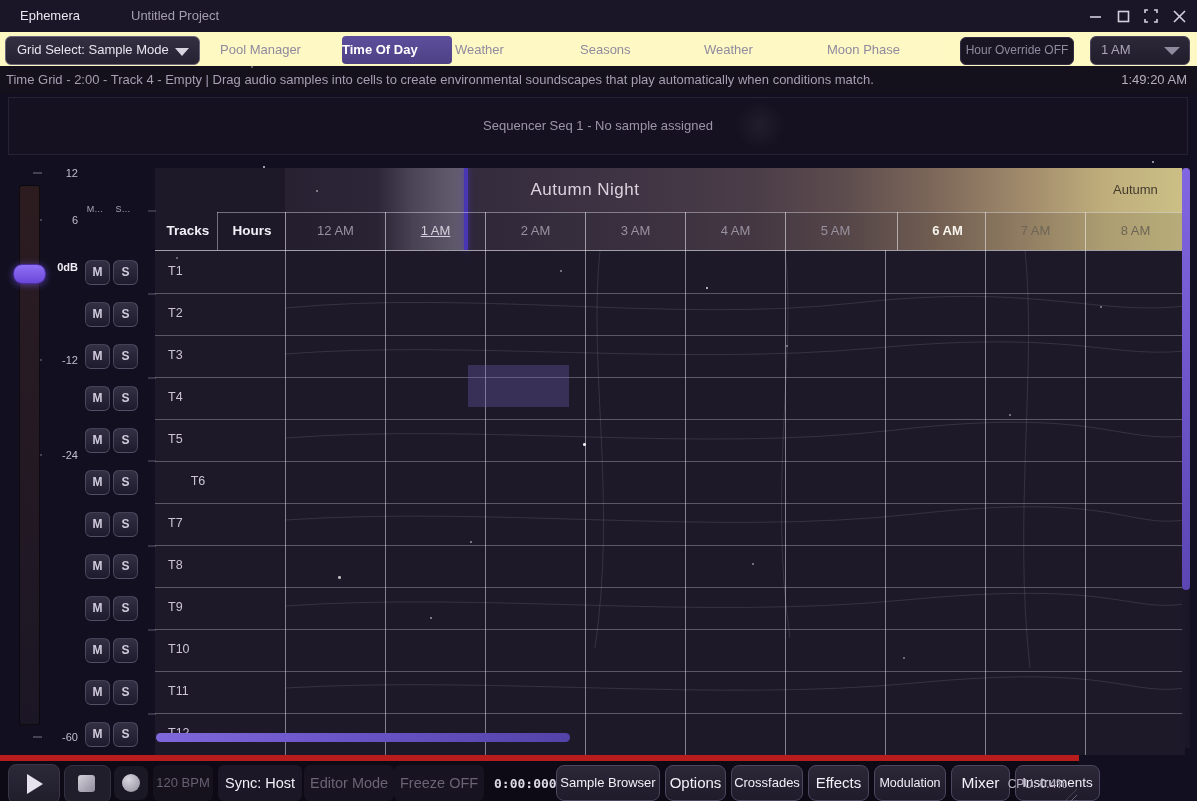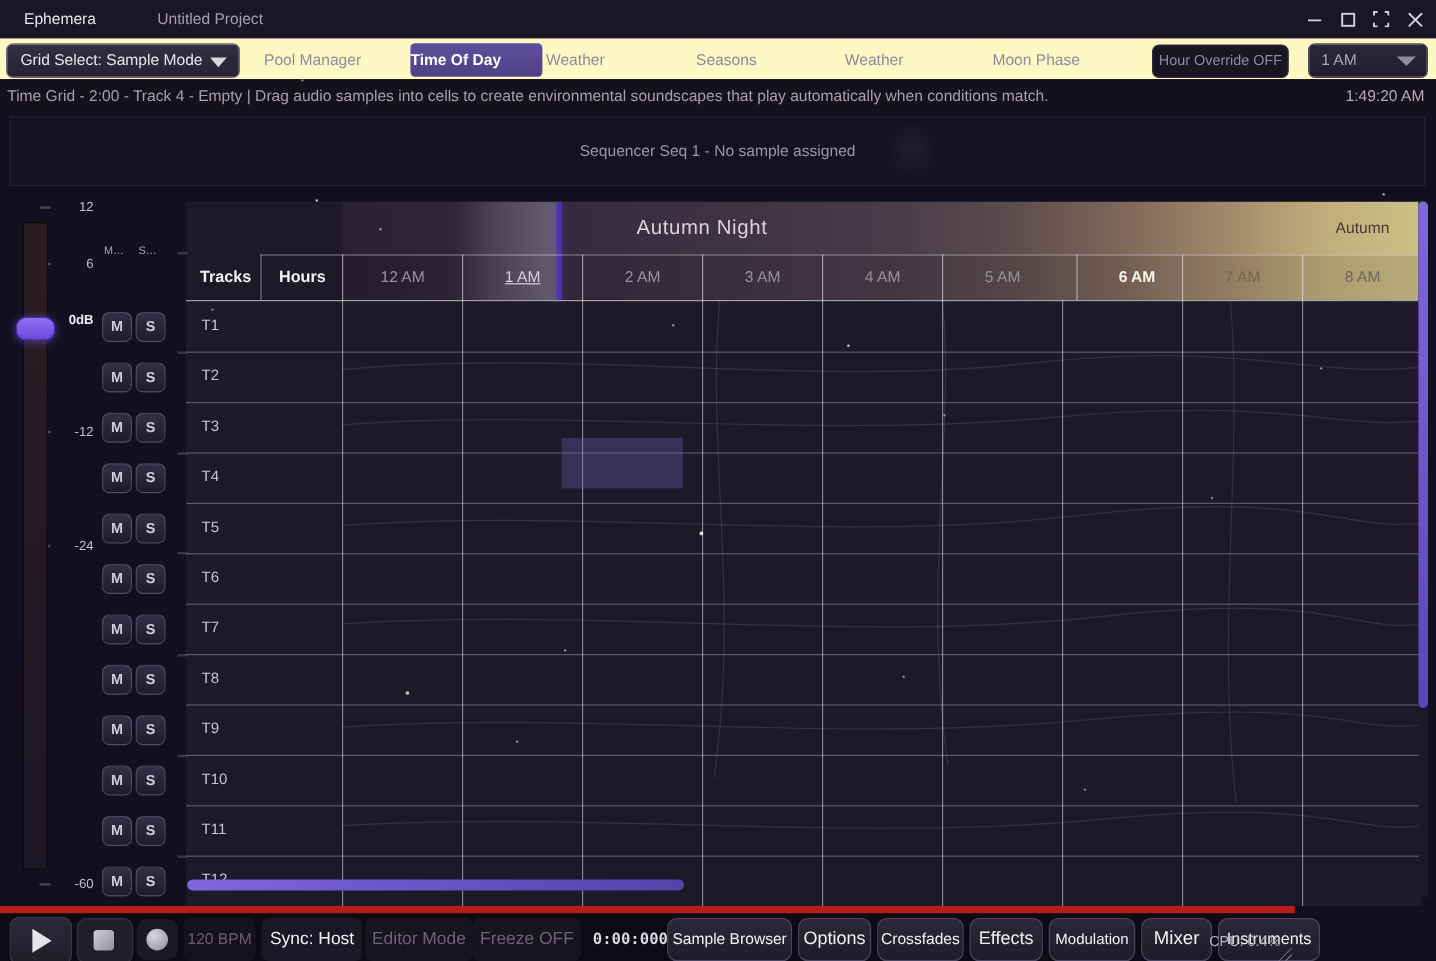--- a/index.html
+++ b/index.html
@@ -295,21 +295,21 @@
     <div class="hline" style="top:503px;"></div>
     <div class="hline" style="top:545px;"></div>
 
     <div class="cell-highlight"></div>
 
     <div class="track-label" style="top:82px;">T1</div>
     <div class="track-label" style="top:124px;">T2</div>
     <div class="track-label" style="top:166px;">T3</div>
     <div class="track-label" style="top:208px;">T4</div>
     <div class="track-label" style="top:250px;">T5</div>
-    <div class="track-label" style="top:292px;">T6</div>
+    <div class="track-label" style="top:292px;text-align:center;">T6</div>
     <div class="track-label" style="top:334px;">T7</div>
     <div class="track-label" style="top:376px;">T8</div>
     <div class="track-label" style="top:418px;">T9</div>
     <div class="track-label" style="top:460px;">T10</div>
     <div class="track-label" style="top:502px;">T11</div>
     <div class="track-label" style="top:544px;">T12</div>
   </div>
 
   <div class="vscroll-track"></div>
   <div class="vscroll-thumb"></div>

